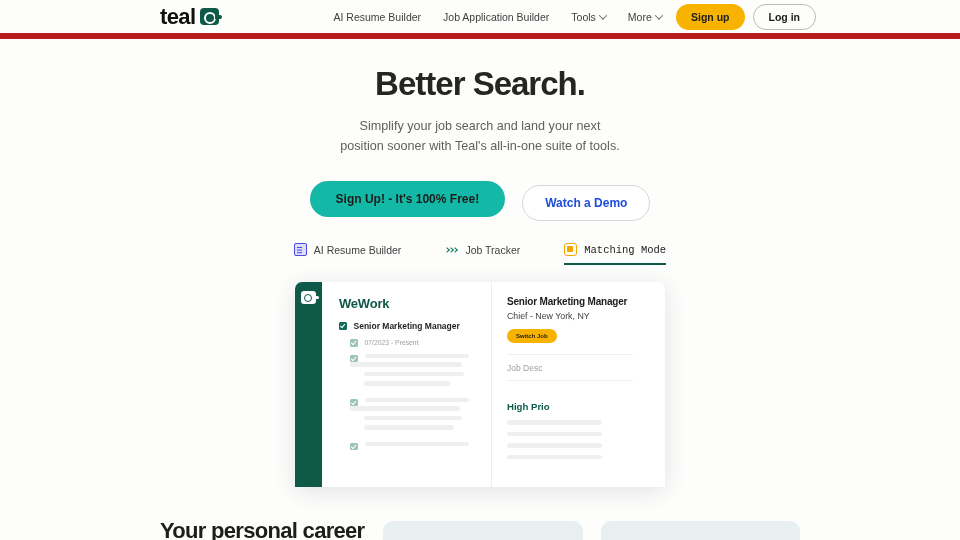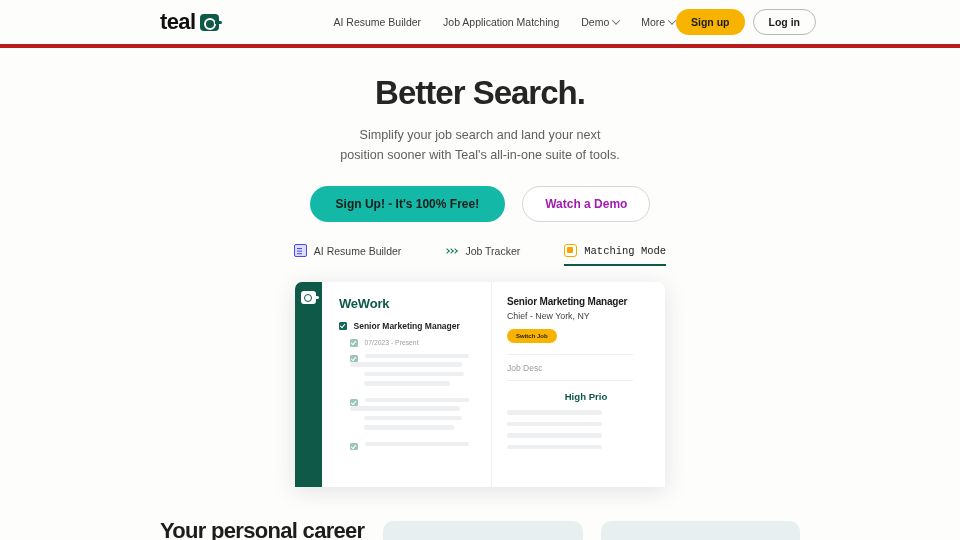--- a/index.html
+++ b/index.html
@@ -6,22 +6,22 @@
   html, body {
     width: 960px; height: 540px;
     overflow: hidden;
     background: #fdfdfc;
     font-family: "Liberation Sans", sans-serif;
     color: #2b2b2b;
   }
 
   
   .header {
-    height: 48px;
-    border-bottom: 4px solid #b91c1c;
+    height: 39px;
+    border-bottom: 6px solid #b91c1c;
     display: flex;
     align-items: center;
     padding: 0 160px;
     background: #fdfdfc;
     position: relative;
   }
   .logo {
     display: flex; align-items: center; gap: 4px;
     text-decoration: none;
   }
@@ -120,25 +120,26 @@
     background: #14b8a6;
     color: #1c1c1b;
     font-size: 12px; font-weight: 700;
     border: none; border-radius: 999px;
     padding: 11px 26px;
     cursor: pointer;
     text-align: right;
   }
   .cta-secondary {
     background: #ffffff;
-    color: #a21caf;
+    color: #1d4ed8;
     font-size: 12px; font-weight: 700;
     border: 1px solid #cfd9d6; border-radius: 999px;
     padding: 10px 22px;
     cursor: pointer;
+    margin-top: 8px;
   }
 
   
   .tabs {
     margin-top: 22px;
     display: flex; justify-content: center; align-items: flex-end; gap: 44px;
   }
   .tab {
     display: flex; align-items: center; gap: 7px;
     padding-bottom: 7px;
@@ -294,22 +295,22 @@
     padding: 4px 9px;
     cursor: pointer;
   }
   .divider { margin-top: 11px; height: 1px; background: #eceef0; width: 80%; }
   .jd-label {
     margin-top: 8px;
     font-size: 8.5px; color: #9b9fa1;
   }
   .divider2 { margin-top: 7px; height: 1px; background: #eceef0; width: 80%; }
   .high-pri {
-    margin-top: 10px;
-    font-size: 9.6px; font-weight: 700; color: #0e5948; text-align: center;
+    margin-top: 20px;
+    font-size: 9.6px; font-weight: 700; color: #0e5948;
   }
   .pri-skels { margin-top: 8px; }
   .pri-skels .skel { margin-bottom: 7px; }
 
   
   .bottom {
     position: absolute;
     left: 0; right: 0; top: 495px;
     height: 45px;
     padding: 0 160px;
@@ -340,24 +341,24 @@
   <a class="logo" href="#">
     <span class="logo-word">teal</span>
     <span class="logo-mark"></span>
   </a>
 
   <nav class="nav">
     <span class="nav-item">
       <span>AI Resume Builder</span>
     </span>
     <span class="nav-item">
-      <span>Job Application Matching</span>
+      <span>Job Application Builder</span>
     </span>
     <span class="nav-item">
-      <span>Demo</span>
+      <span>Tools</span>
       <i class="caret"></i>
     </span>
     <span class="nav-item">
       <span>More</span>
       <i class="caret"></i>
     </span>
   </nav>
 
   <div class="header-actions">
     <button class="btn-signup">Sign up</button>

